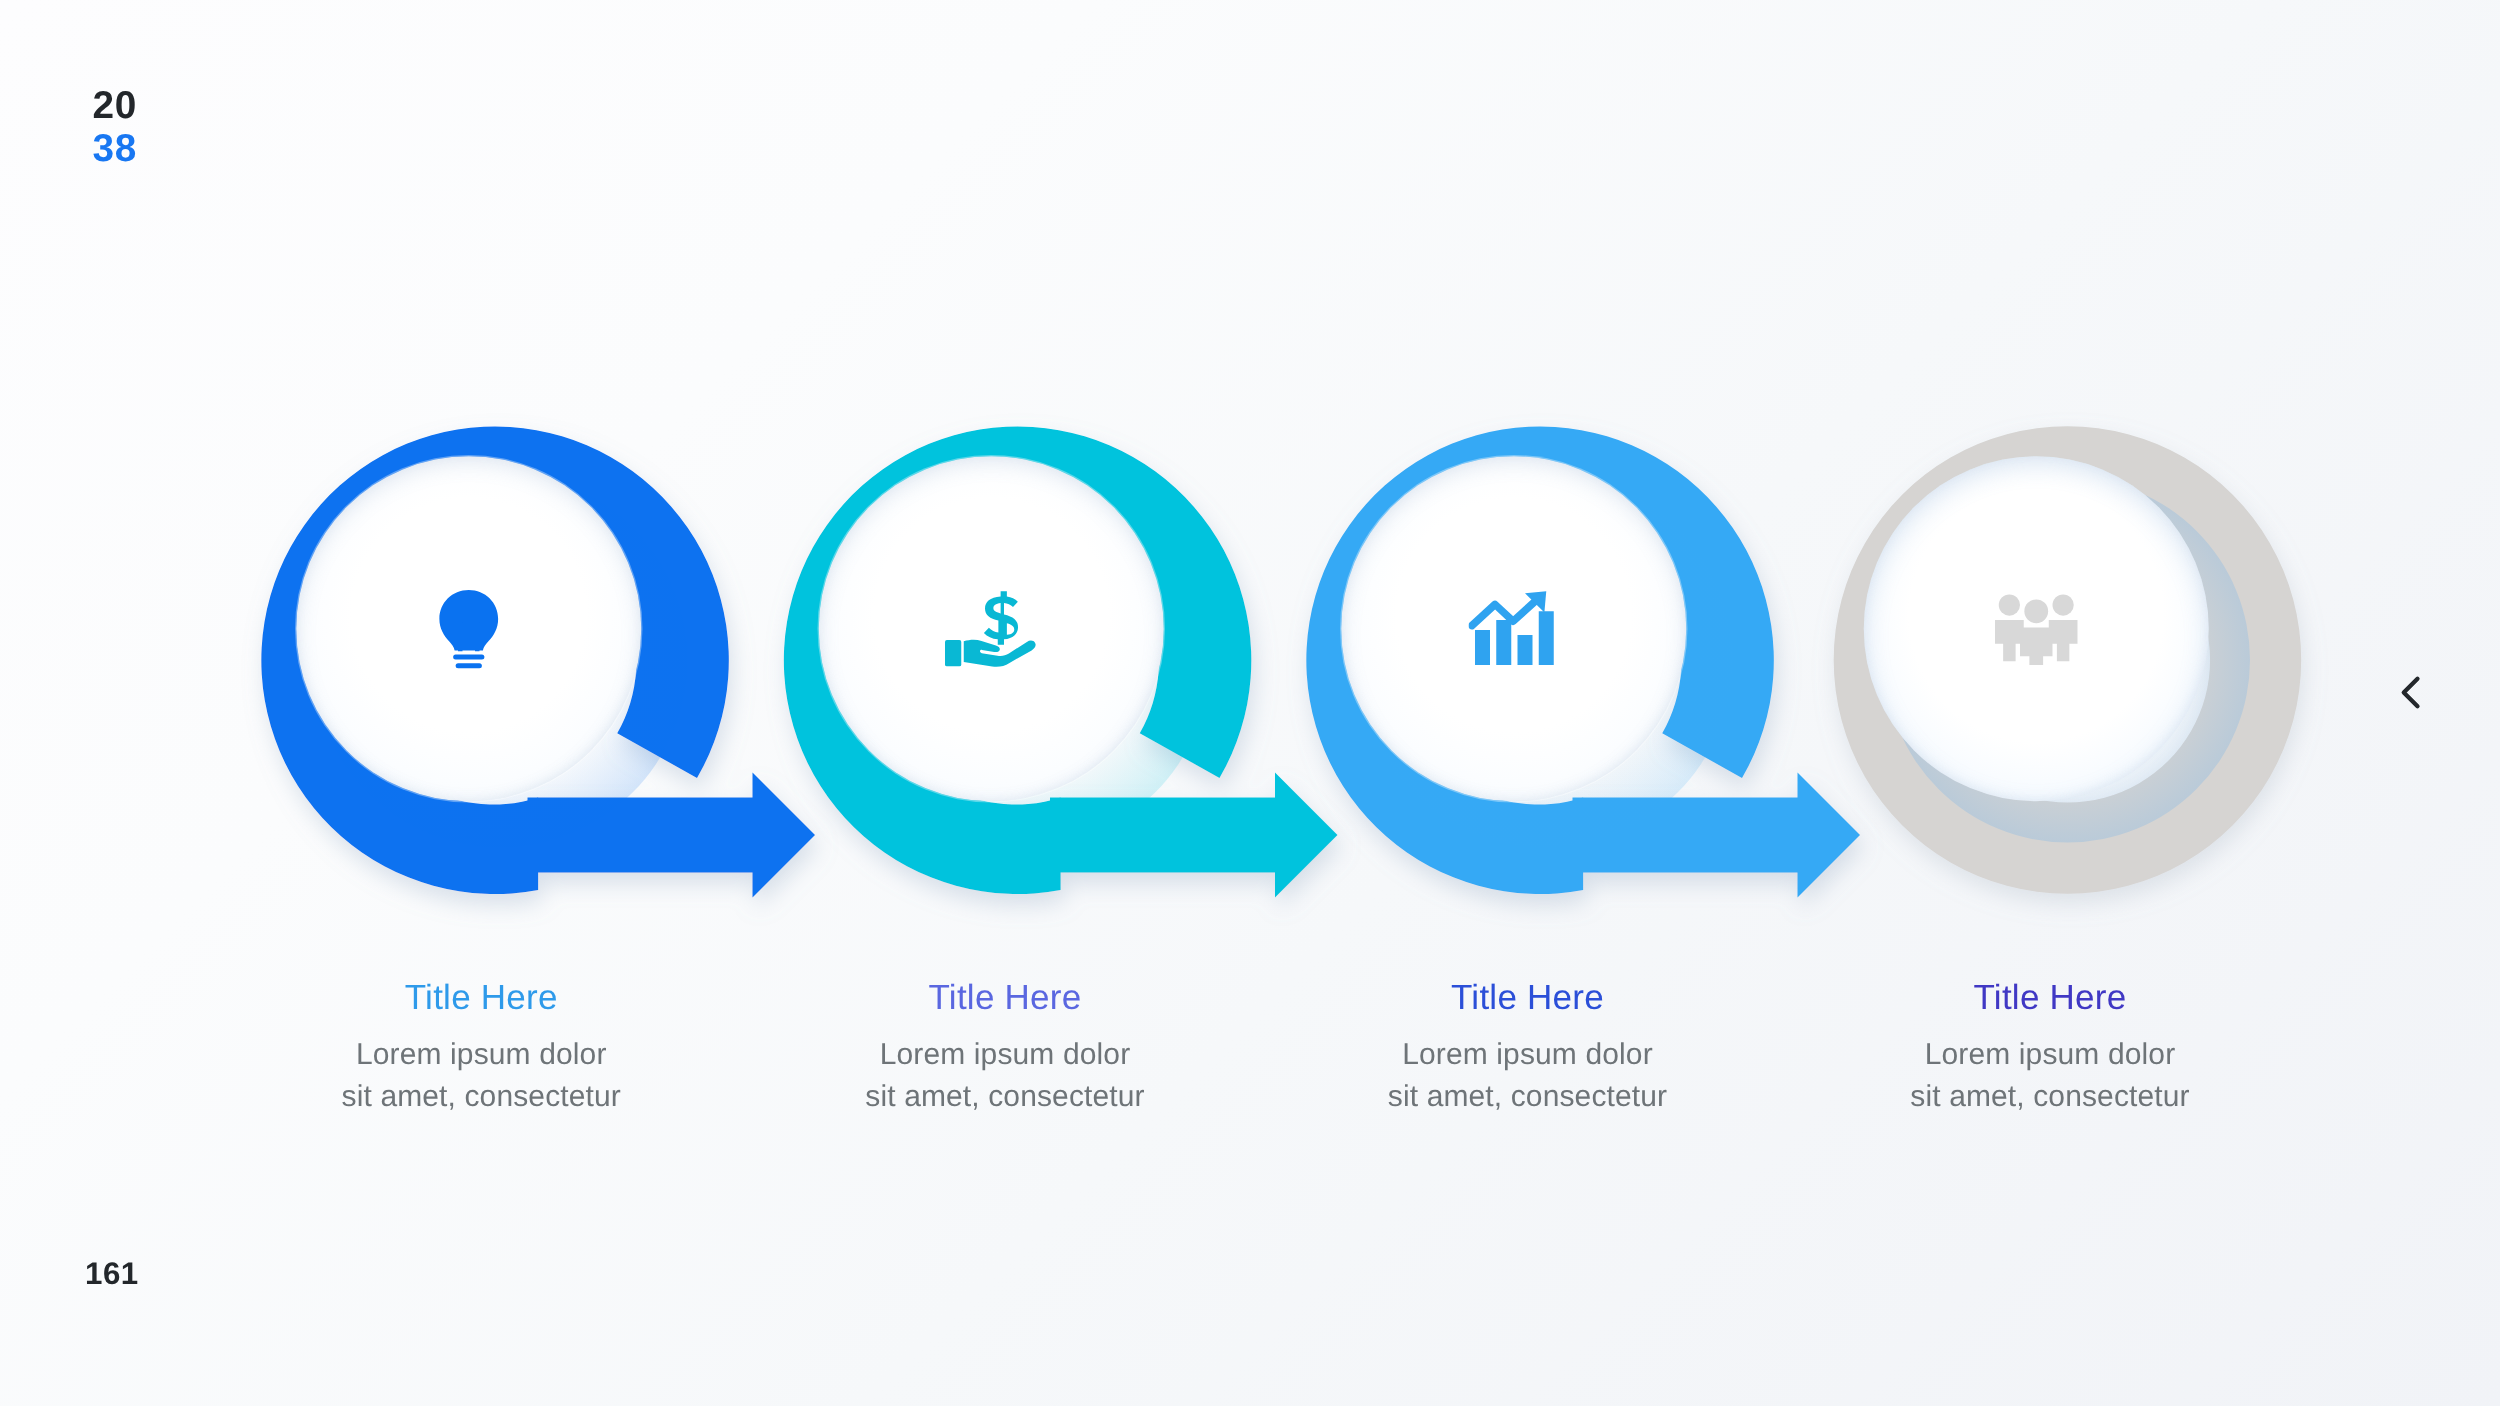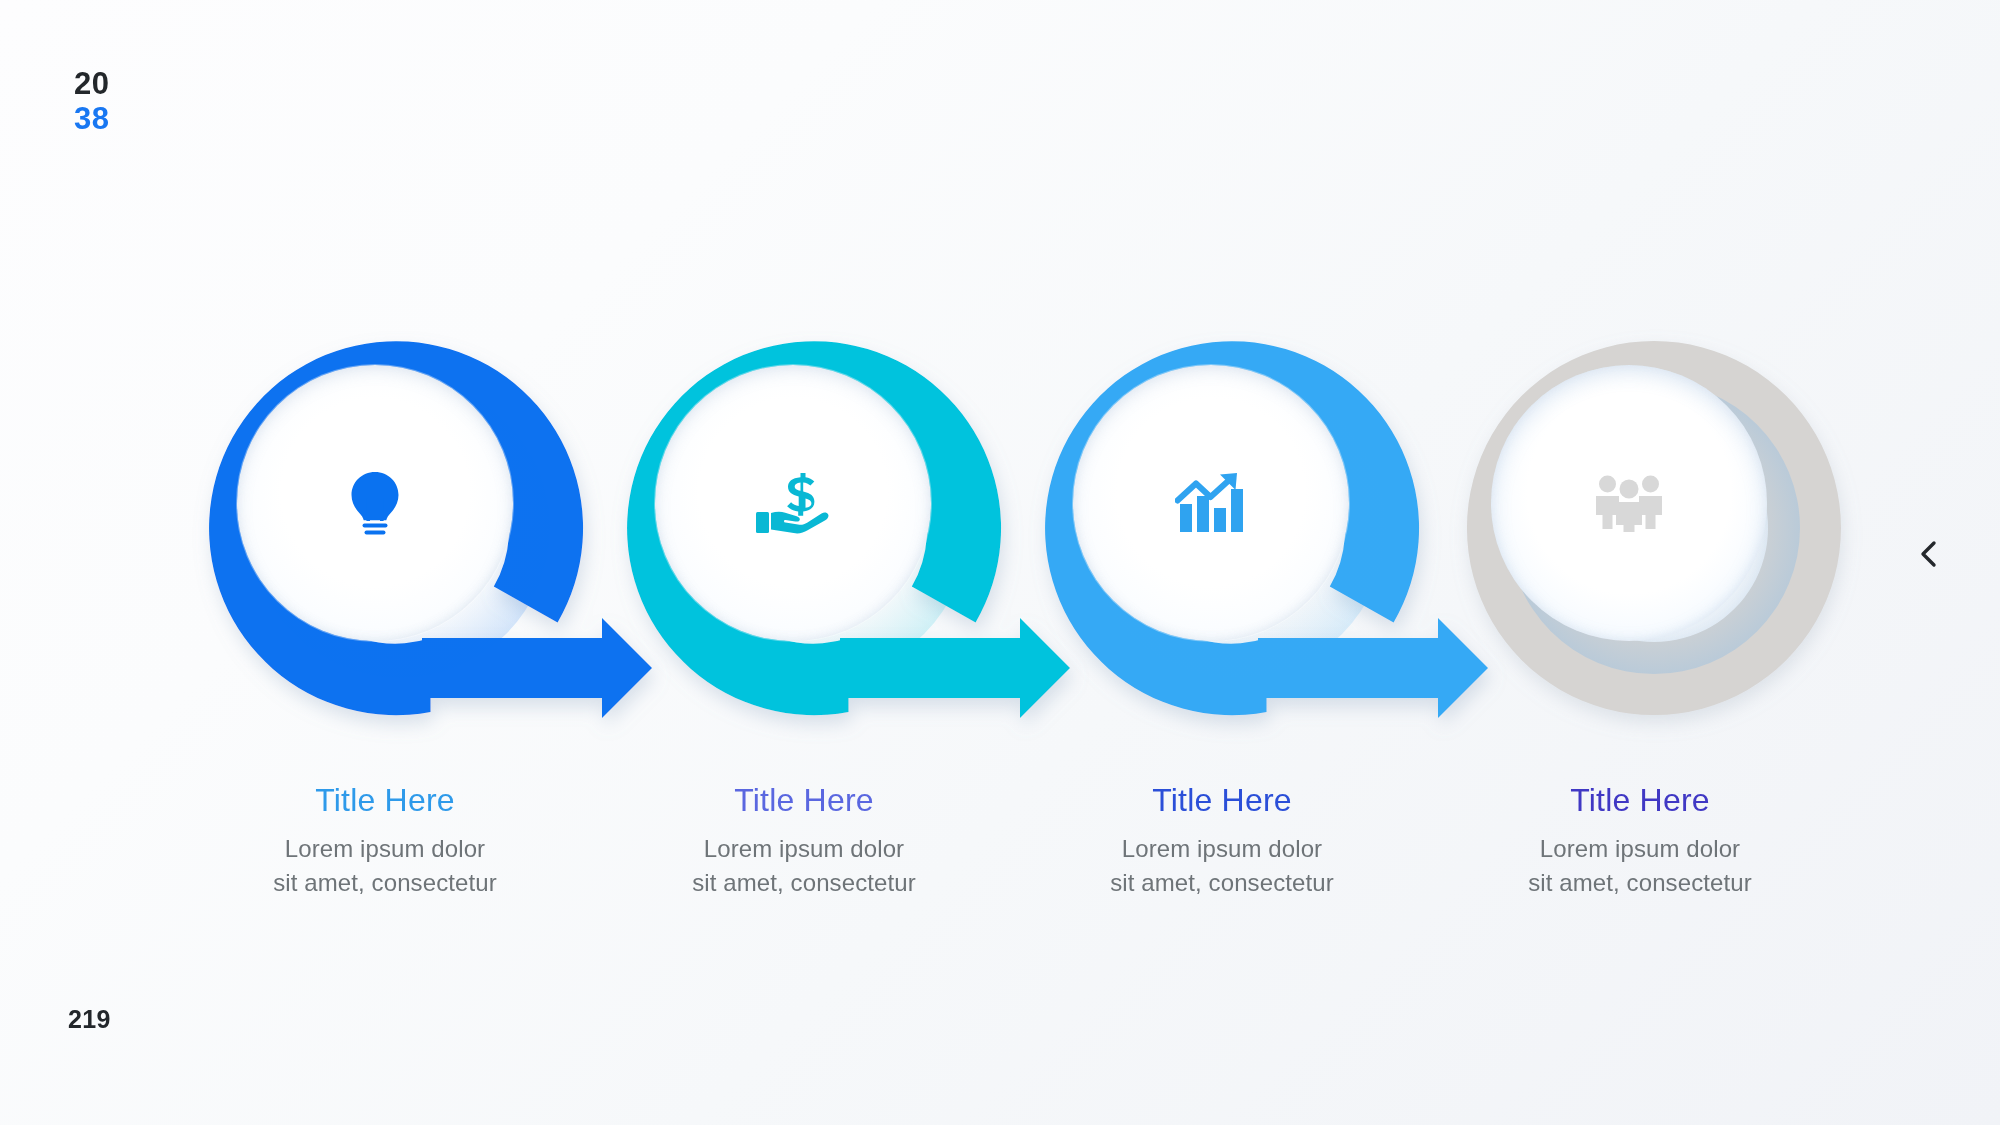--- a/index.html
+++ b/index.html
@@ -54,35 +54,35 @@
     display:flex;align-items:center;justify-content:center;
   }
   .step-icon svg{display:block;}
 
   
   .caption{position:absolute;top:780px;width:420px;text-align:center;}
   .cap-1{left:175px;}
   .cap-2{left:594px;}
   .cap-3{left:1012px;}
   .cap-4{left:1430px;}
-  .cap-title{font-size:32px;font-weight:400;letter-spacing:.2px;line-height:1.25;margin:0 0 12px 0;}
+  .cap-title{font-size:28px;font-weight:400;letter-spacing:.2px;line-height:1.25;margin:0 0 12px 0;}
   .cap-body{font-size:24px;font-weight:300;color:#6e7478;line-height:1.42;letter-spacing:.1px;margin:0;}
   .cap-body span{display:block;}
 </style>
 </head>
 <body>
 
 <div id="stage">
 
   <div id="year-block">
     <span class="y-top">20</span>
     <span class="y-bot">38</span>
   </div>
 
-  <div id="page-number">219</div>
+  <div id="page-number">161</div>
 
   <div id="nav-prev">
     <span>
       <svg width="32" height="32" viewBox="0 0 32 32" fill="none">
         <path d="M20 5 L9 16 L20 27" stroke="#24282c" stroke-width="3.4" stroke-linecap="round" stroke-linejoin="round"></path>
       </svg>
     </span>
   </div>
 
   <div class="step step-1">

